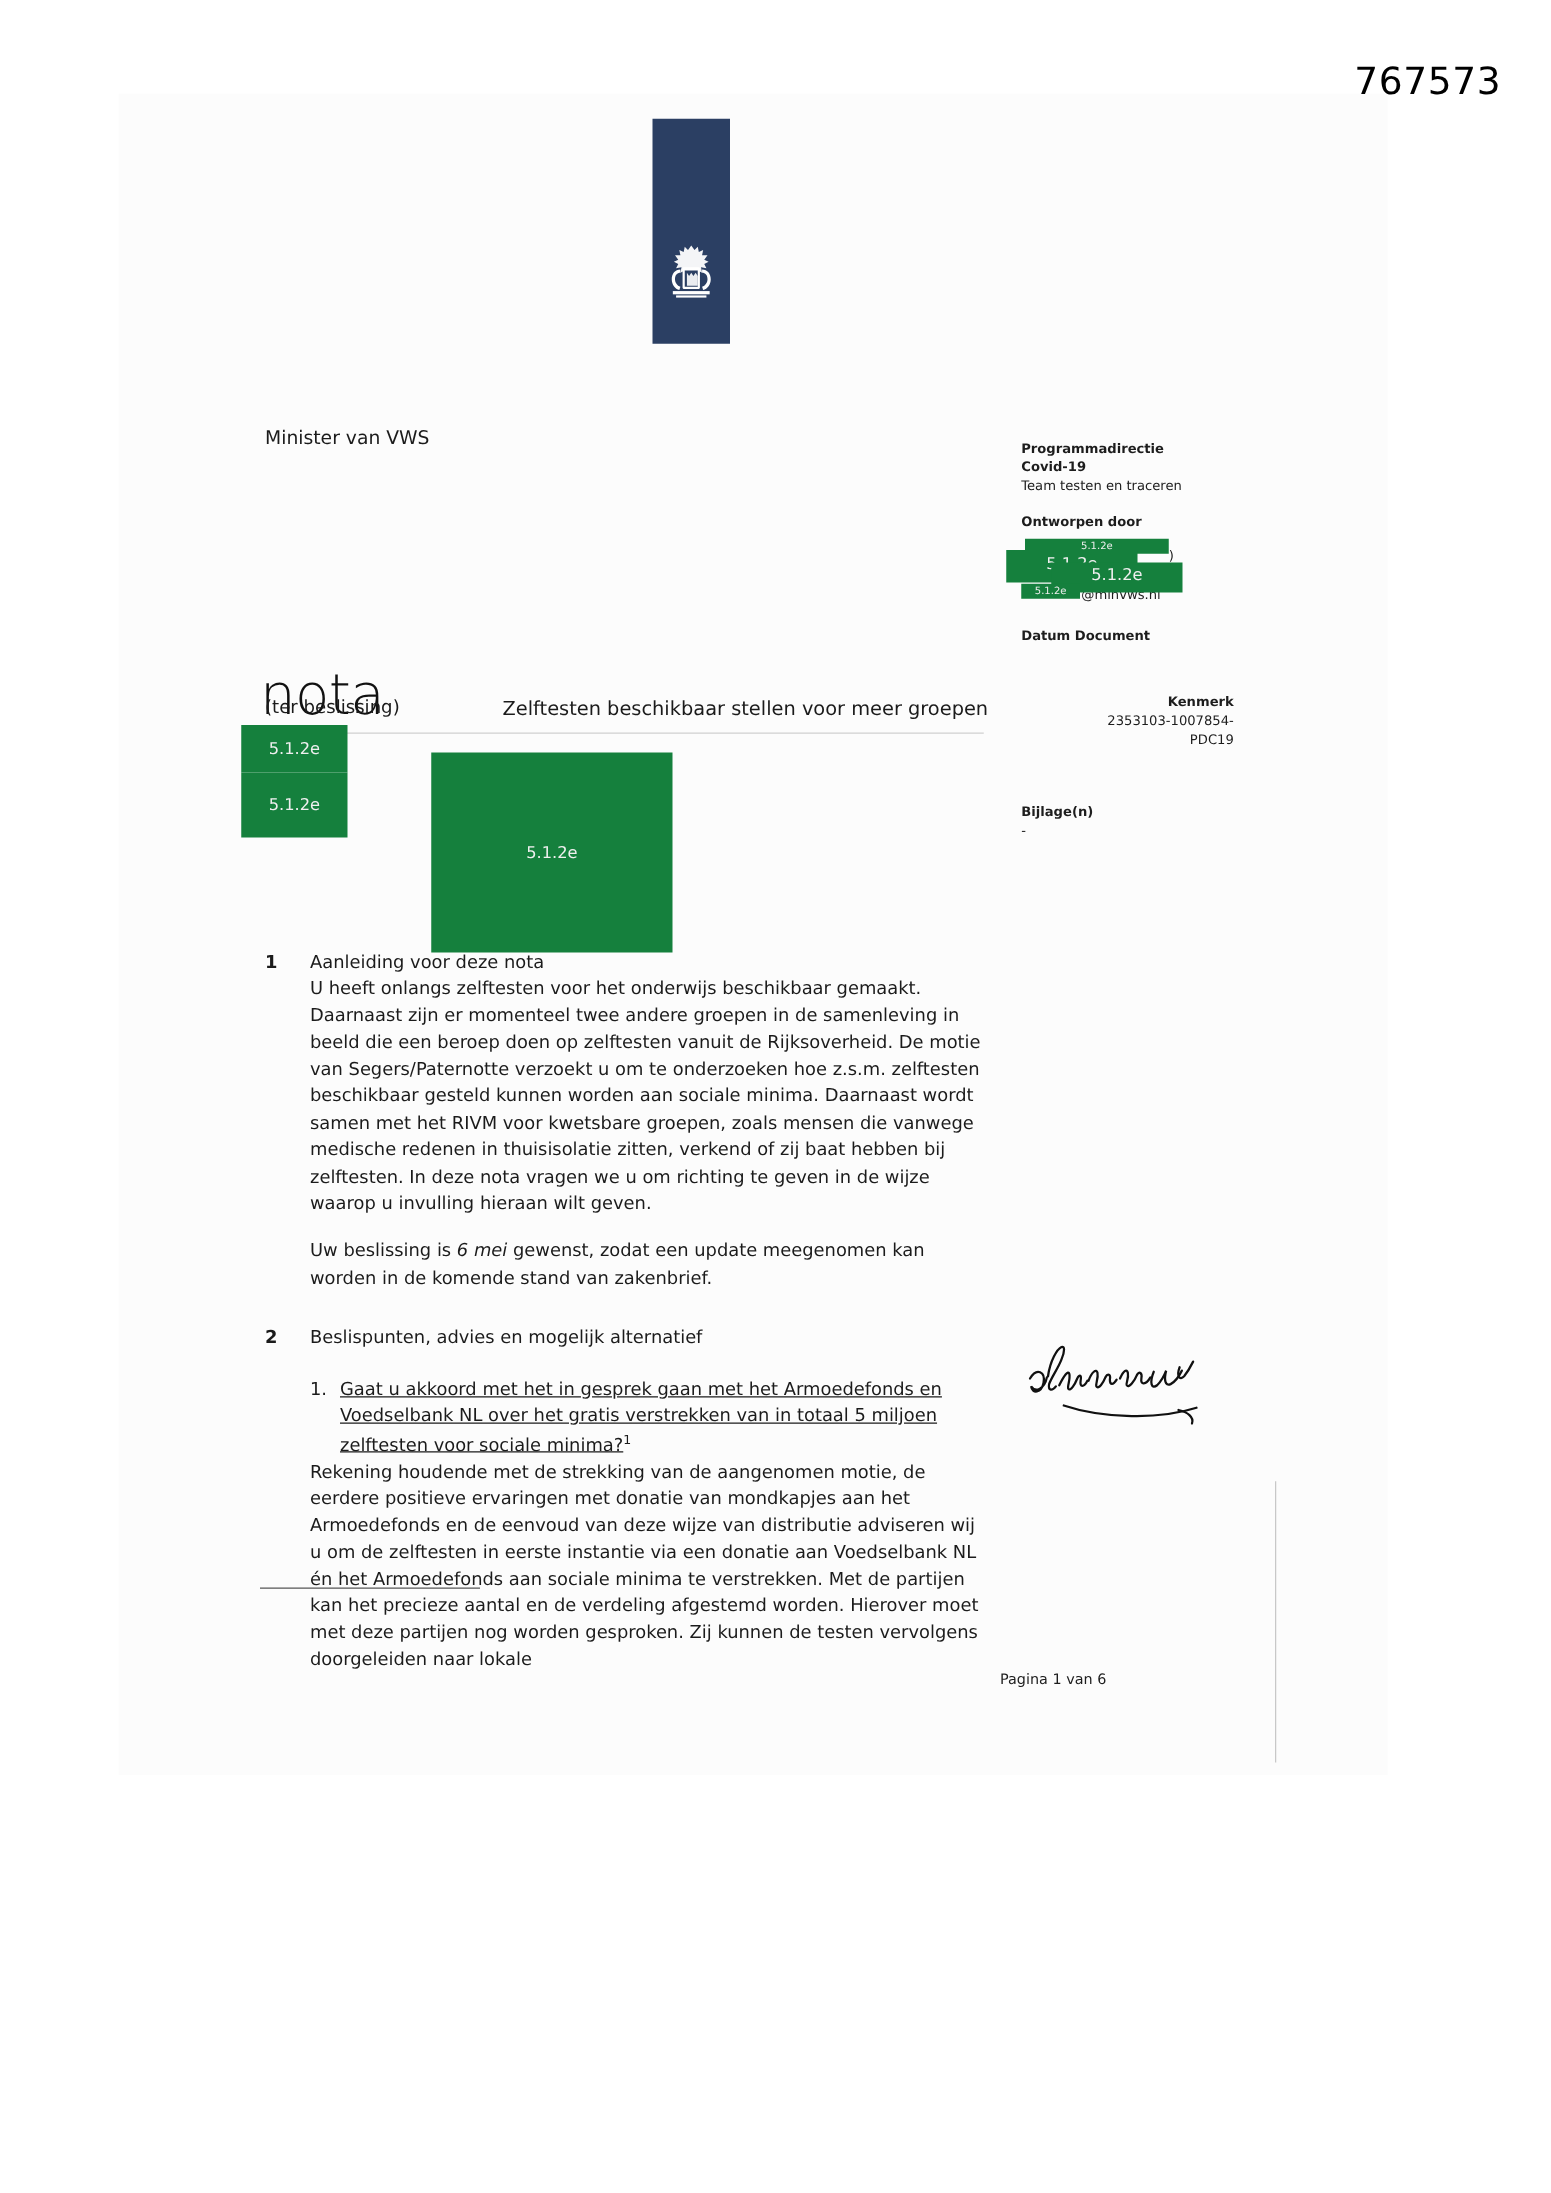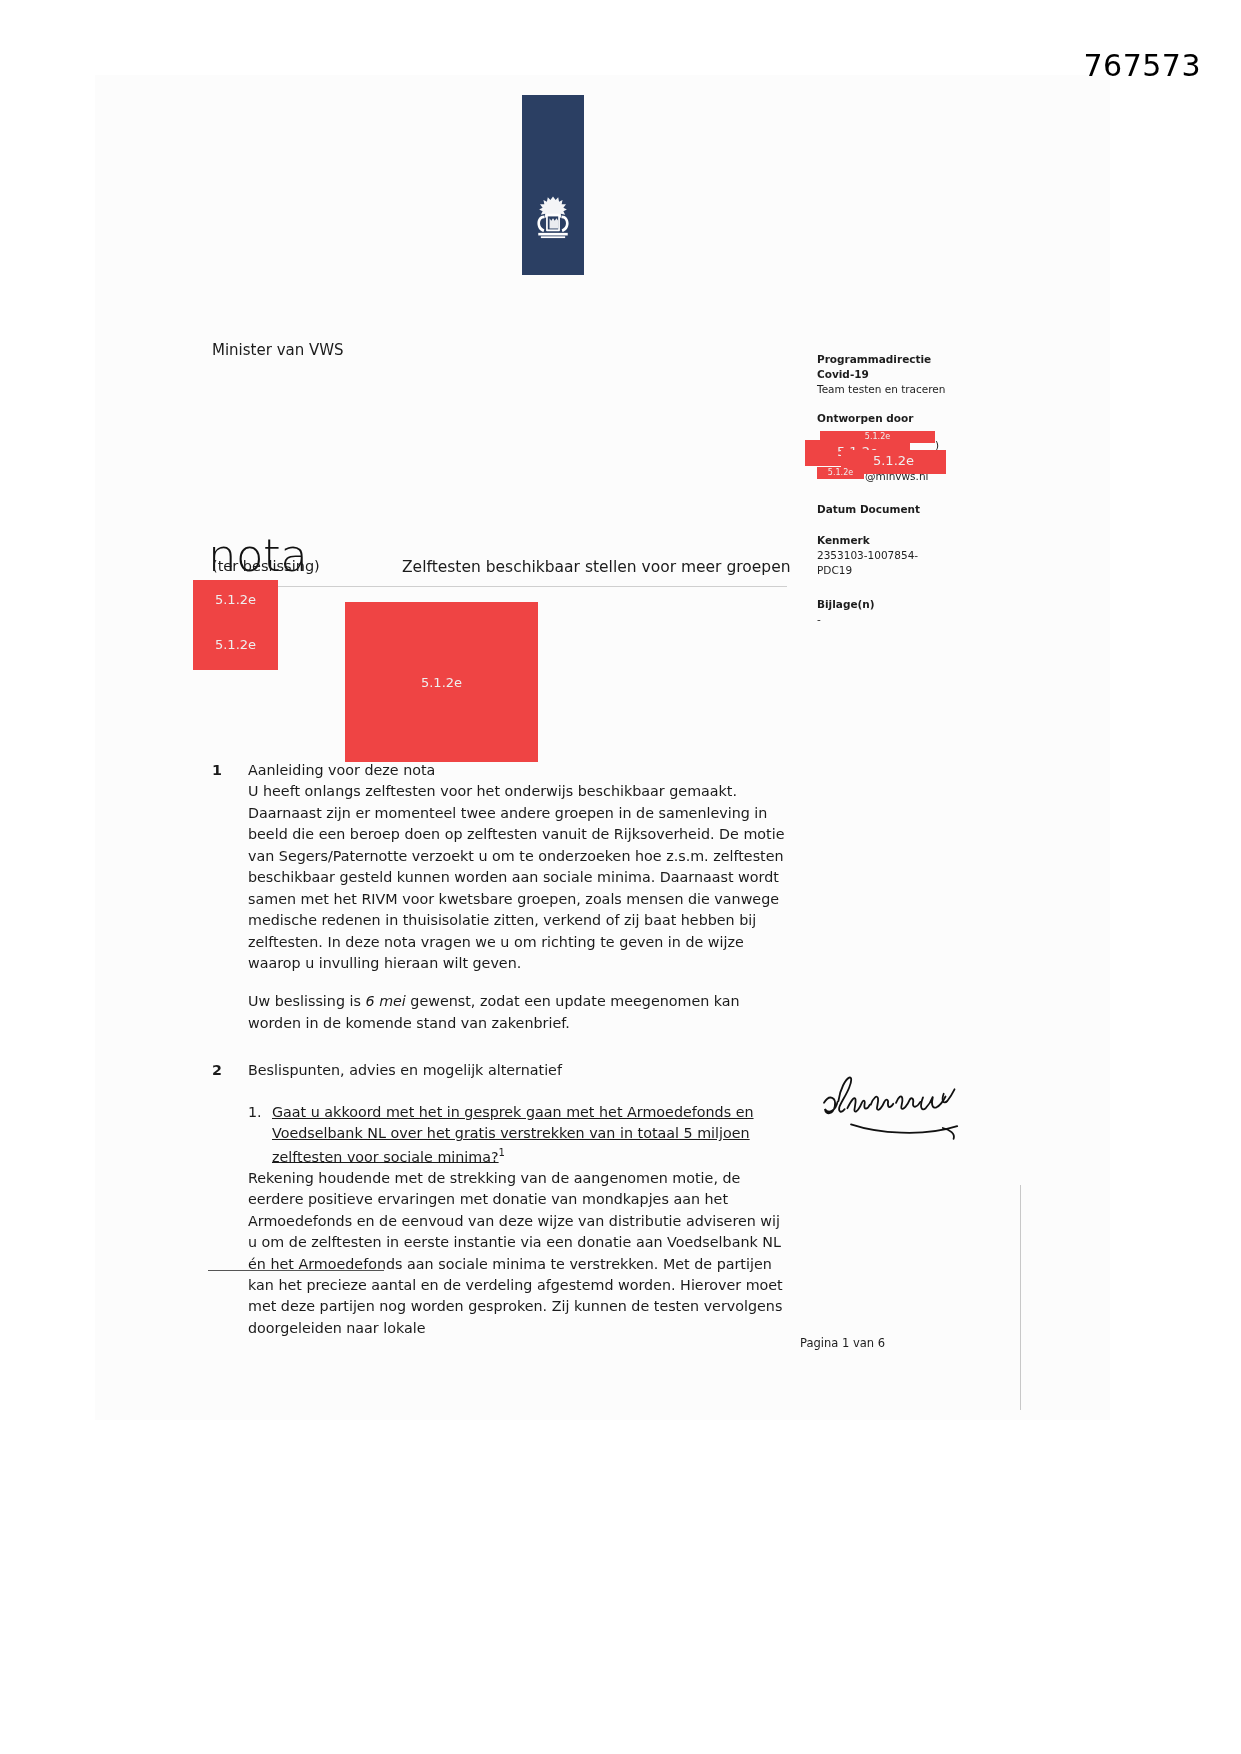--- a/index.html
+++ b/index.html
@@ -27,21 +27,21 @@
   .addressee{position:absolute;left:212px;top:341px;font-size:15px;}
   .deadline-box{position:absolute;left:584px;top:348px;width:188px;height:45px;
     border:1.6px solid #111;background:#fff;}
   .deadline-box span{position:absolute;left:11px;top:11px;font-size:15px;white-space:nowrap;}
 
   
   .meta{position:absolute;left:817px;top:352px;width:170px;font-size:10.5px;line-height:1.45;color:#1d1d1d;}
   .meta .h{font-weight:bold;font-size:10.5px;}
   .meta .blk{margin-bottom:13px;}
   .meta .v{font-size:10.5px;}
-  .rdbox{position:absolute;background:#ef4444;color:#efefef;
+  .rdbox{position:absolute;background:#15803d;color:#efefef;
       display:flex;align-items:center;justify-content:center;}
 
   
   .nota{position:absolute;left:208px;top:500px;font-size:45px;font-weight:300;letter-spacing:-.5px;color:#111;margin-top:29px;}
   .terbesl{position:absolute;left:212px;top:558px;font-size:14.5px;}
   .subject{position:absolute;left:402px;top:558px;font-size:15.5px;}
   .rule{position:absolute;left:212px;top:586px;width:575px;height:1px;background:#cfcfcf;}
 
   
   .body{position:absolute;left:212px;top:760px;width:578px;font-size:14.3px;line-height:1.5;color:#1b1b1b;}
@@ -111,26 +111,26 @@
         <div class="rdbox" style="left:3px;top:5px;width:115px;height:12px;font-size:8px;">5.1.2e</div>
         <div class="rdbox" style="left:-12px;top:14px;width:105px;height:26px;font-size:13px;">5.1.2e</div>
         <div class="rdbox" style="left:24px;top:24px;width:105px;height:24px;font-size:13px;">5.1.2e</div>
         <div class="rdbox" style="left:0px;top:41px;width:47px;height:12px;font-size:8px;">5.1.2e</div>
       </div>
     </div>
     <div class="blk" style="margin-top:8px;">
       <div class="h">Datum Document</div>
       <div class="v"></div>
     </div>
-    <div class="blk" style="margin-top:16px;">
+    <div class="blk" style="margin-top:38px;text-align:right;">
       <div class="h">Kenmerk</div>
       <div class="v">2353103-1007854-</div>
       <div class="v">PDC19</div>
     </div>
-    <div class="blk" style="margin-top:18px;">
+    <div class="blk" style="margin-top:42px;">
       <div class="h">Bijlage(n)</div>
       <div class="v">-</div>
     </div>
   </div>
 
   <div class="nota">nota</div>
   <div class="terbesl">(ter beslissing)</div>
   <div class="subject">Zelftesten beschikbaar stellen voor meer groepen</div>
   <div class="rule"></div>
 

